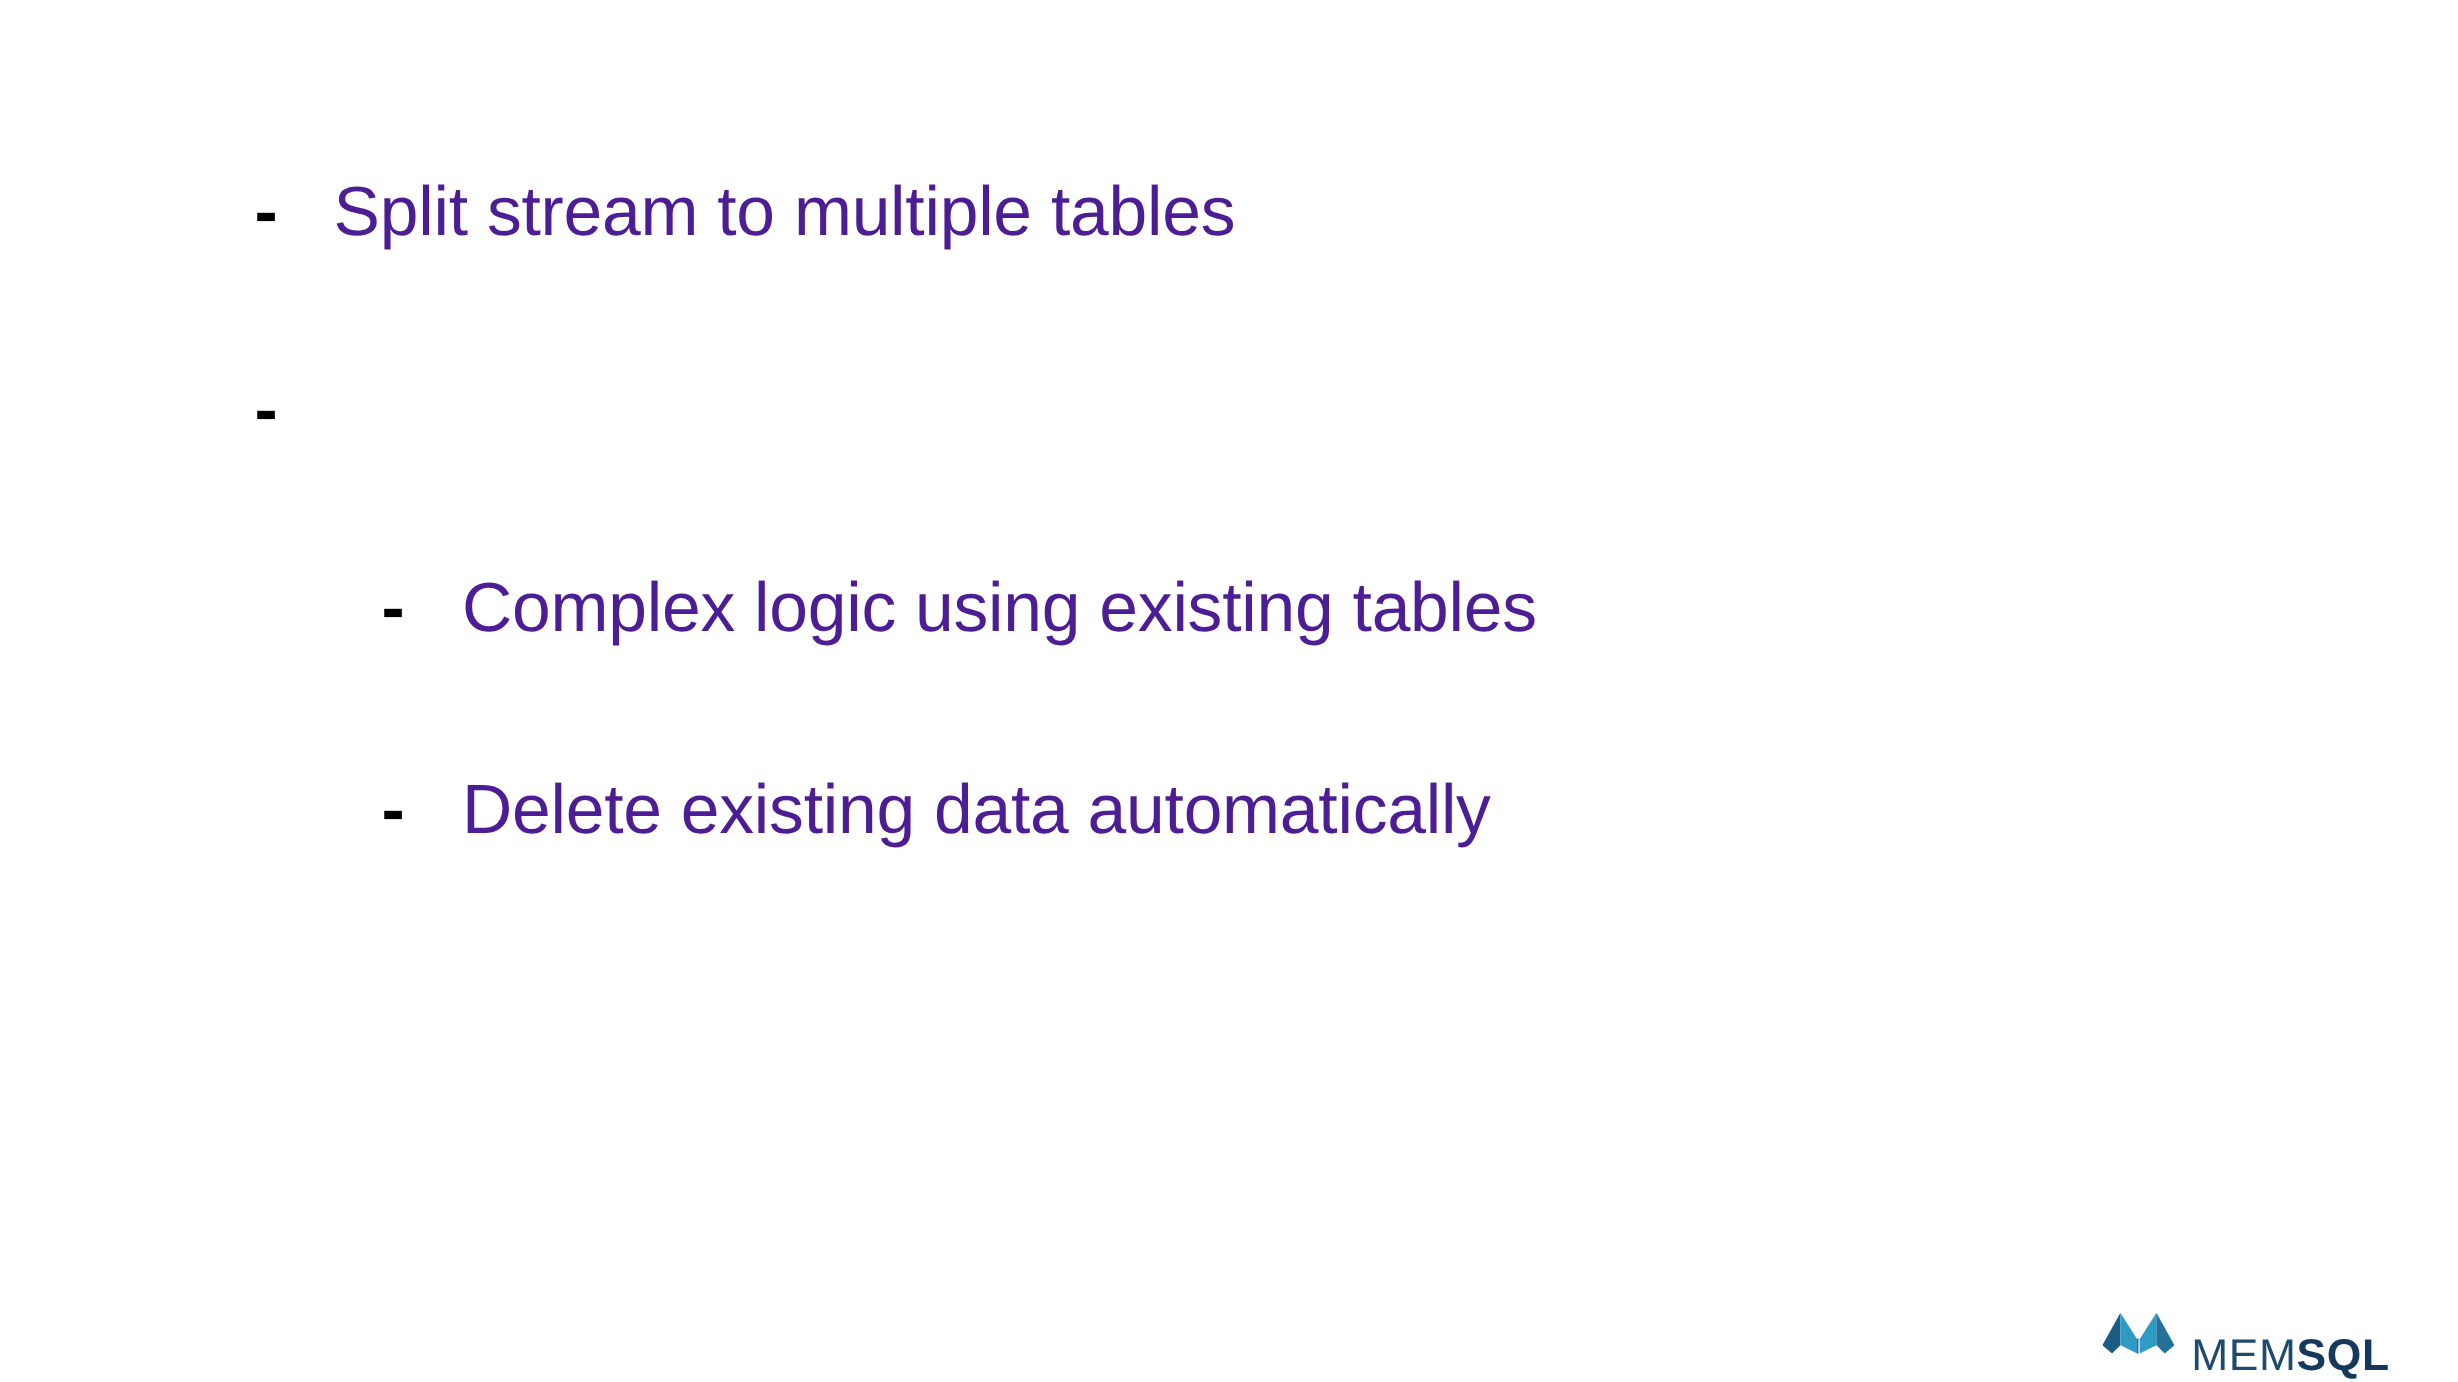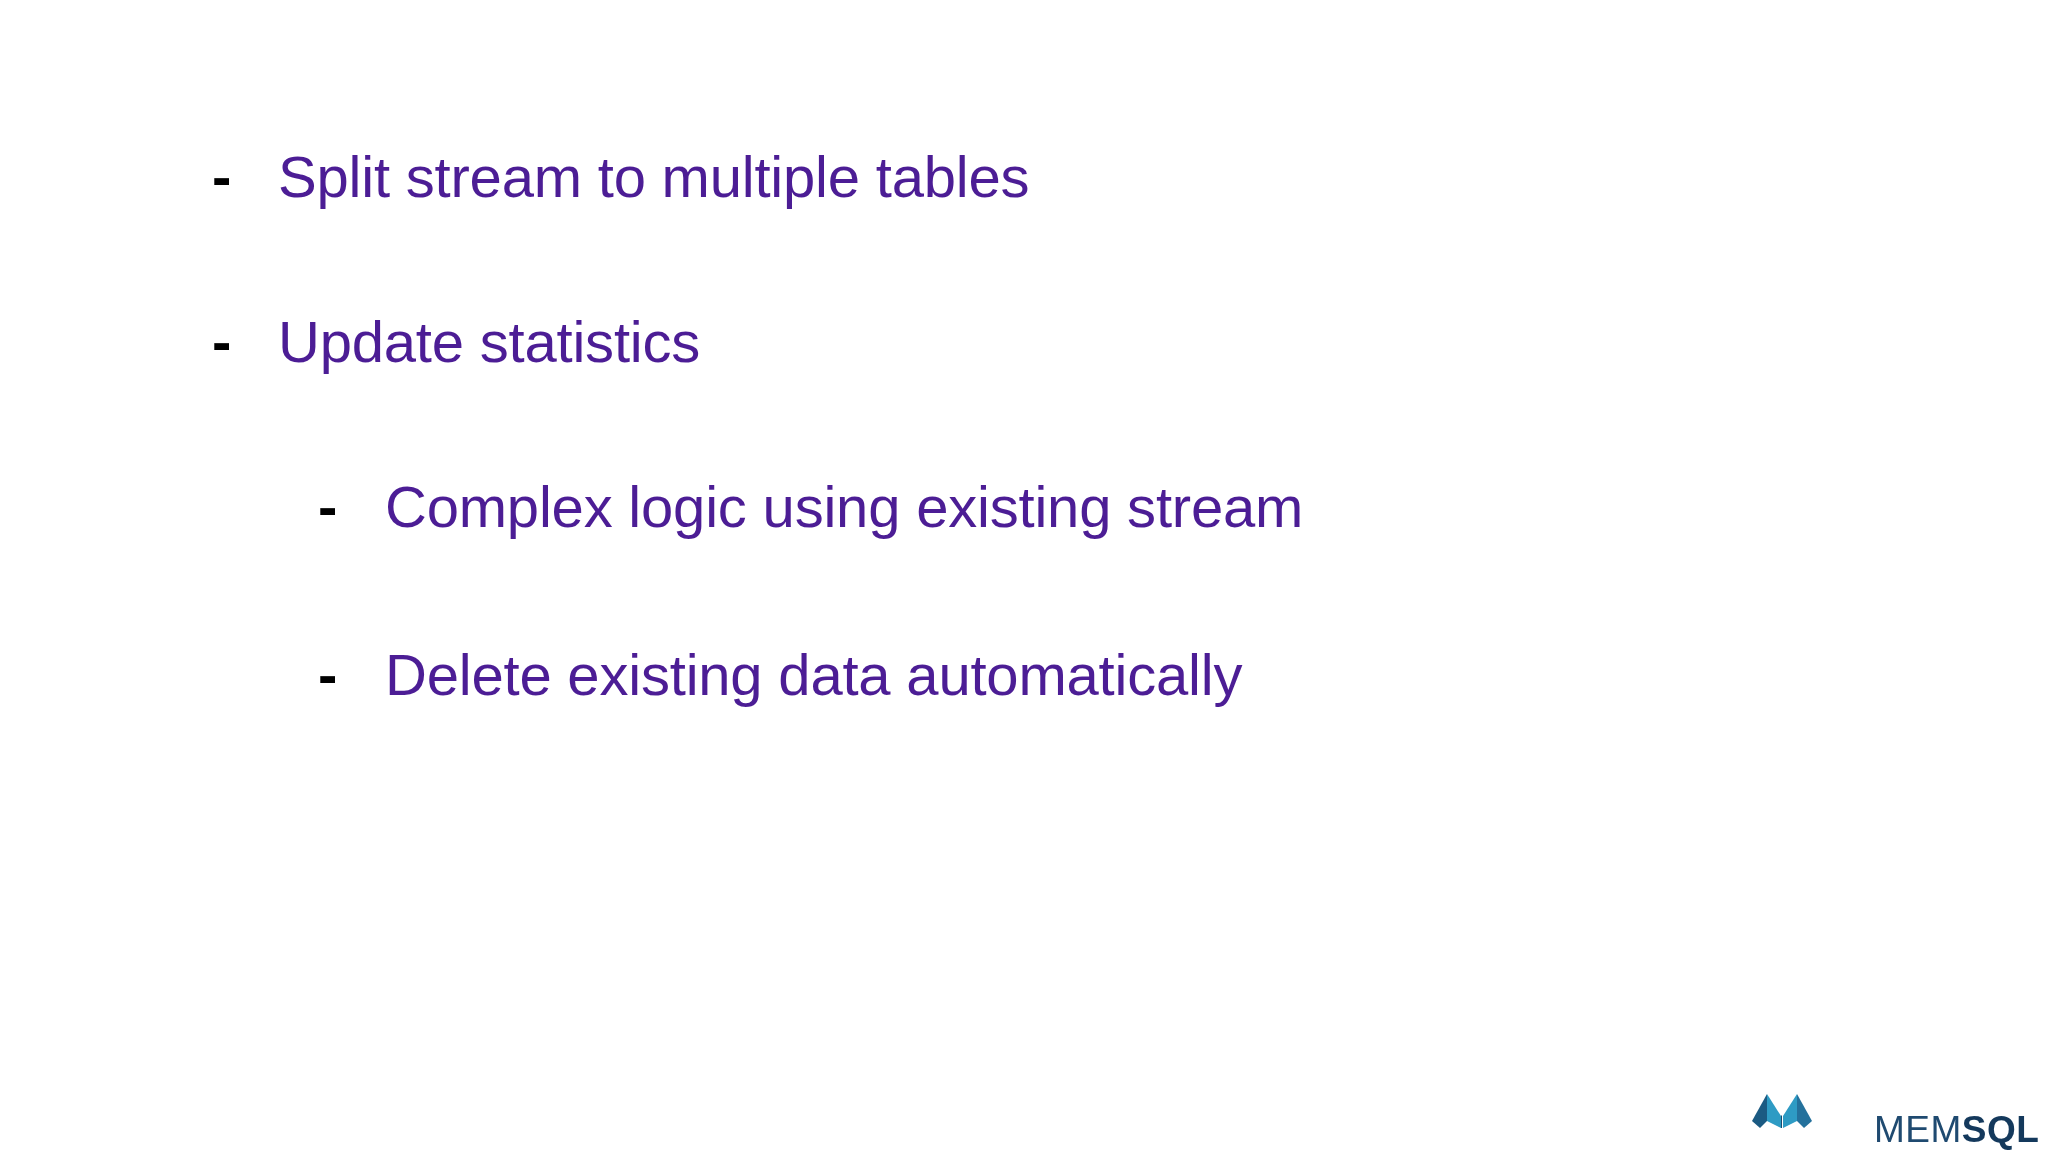--- a/index.html
+++ b/index.html
@@ -87,21 +87,20 @@
     align-items: baseline;
     font-size: 37px;
     line-height: 1;
     color: #1a3c5e;
     letter-spacing: 0.5px;
   }
 
   .logo-word-light {
     font-weight: 400;
     color: #1f4a70;
-    margin-left: 48px;
   }
 
   .logo-word-bold {
     font-weight: 700;
     color: #123css;
     margin-top: 43px;
   }
 
   .logo-word-bold {
     font-weight: 700;
@@ -115,26 +114,25 @@
 
   <div class="bullet-list">
 
     <div class="bullet-row level-1" style="top:148px;">
       <span class="bullet-marker">-</span>
       <span class="bullet-text">Split stream to multiple tables</span>
     </div>
 
     <div class="bullet-row level-1" style="top:313px;">
       <span class="bullet-marker">-</span>
-      <span class="bullet-text">Update statistics</span>
     </div>
 
     <div class="bullet-row level-2" style="top:478px;">
       <span class="bullet-marker">-</span>
-      <span class="bullet-text">Complex logic using existing stream</span>
+      <span class="bullet-text">Complex logic using existing tables</span>
     </div>
 
     <div class="bullet-row level-2" style="top:646px;">
       <span class="bullet-marker">-</span>
       <span class="bullet-text">Delete existing data automatically</span>
     </div>
 
   </div>
 
   <div class="logo">

